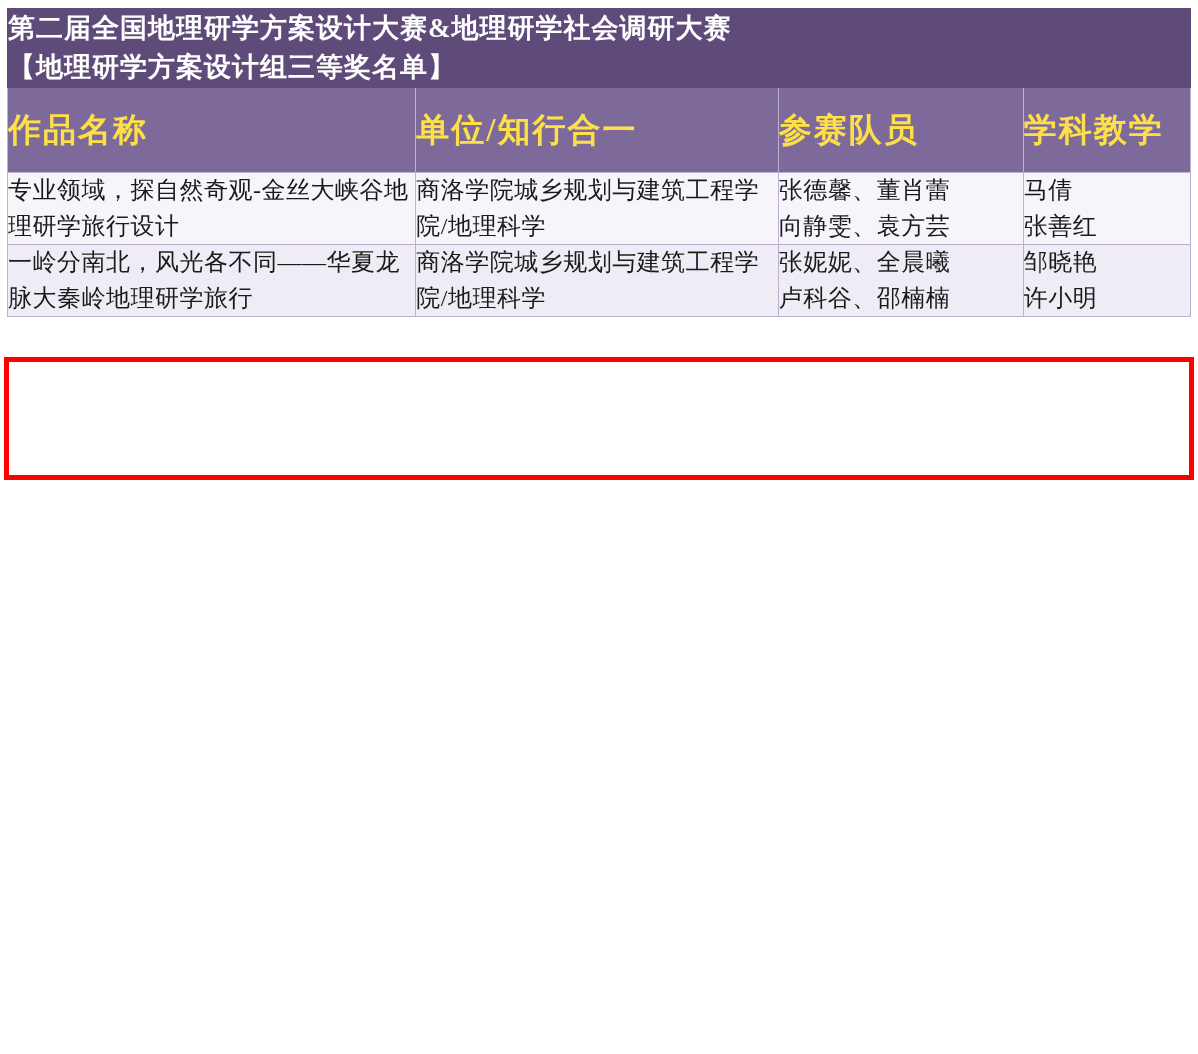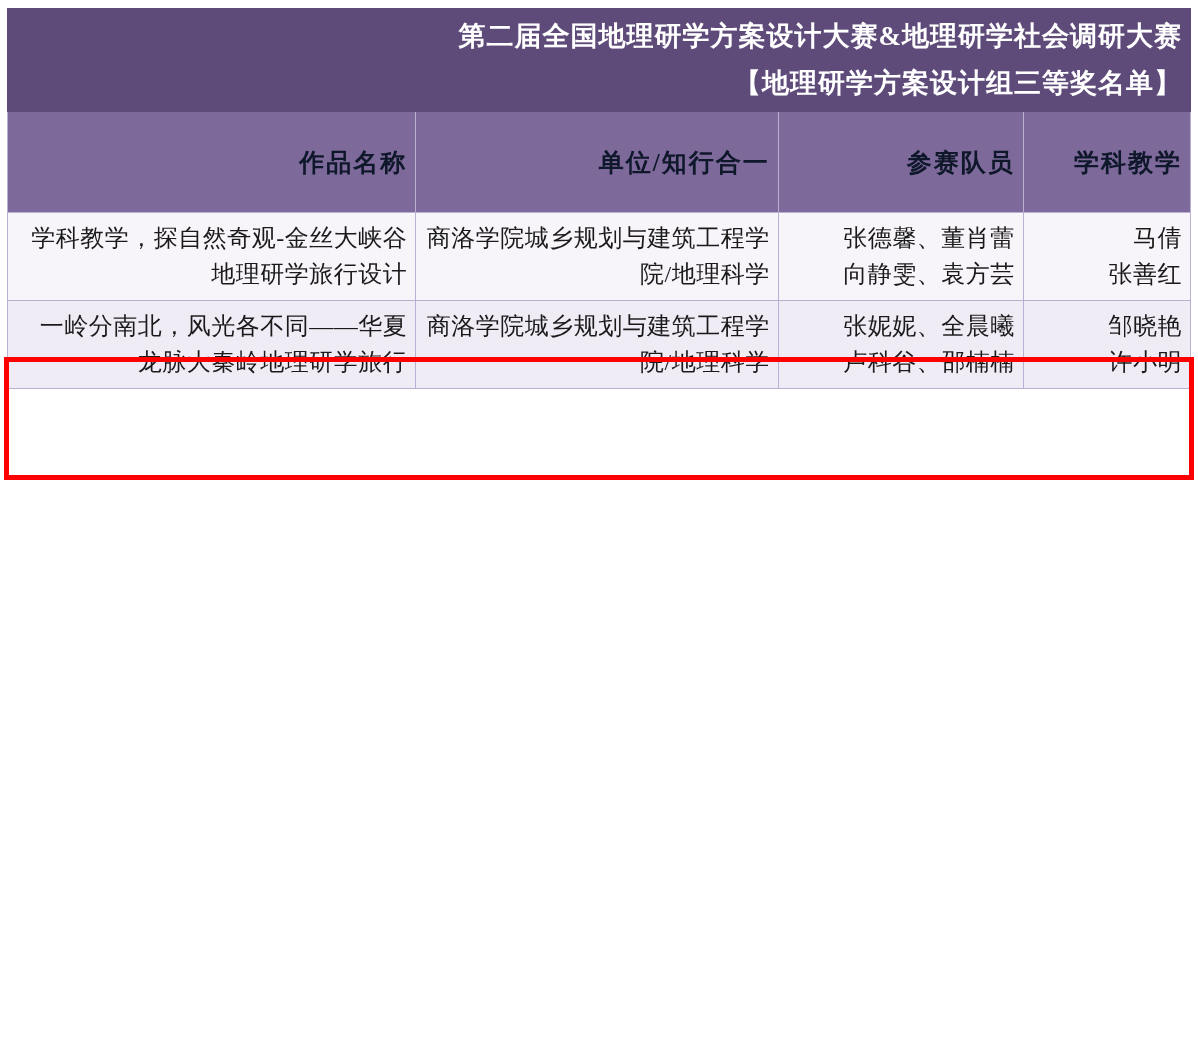--- a/index.html
+++ b/index.html
@@ -21,42 +21,41 @@
     padding: 8px 7px 0 7px;
     background: #ffffff;
   }
   table.award-table {
     border-collapse: collapse;
     width: 1184px;
     table-layout: fixed;
   }
   table.award-table td, table.award-table th {
     border: 1px solid #b9b0d4;
-    padding: 8px;
+    padding: 0;
     vertical-align: middle;
-    text-align: right;
+    text-align: left;
   }
   .title-cell {
     background: #5f4b7a;
     color: #ffffff;
     font-size: 27px;
     font-weight: bold;
     line-height: 1.45;
     letter-spacing: 1px;
     padding: 18px 10px 20px 10px;
     border: 1px solid #5f4b7a !important;
   }
   .title-line2 {
     display: block;
-    margin-top: 8px;
   }
   .head-cell {
     background: #7d6a9b;
-    color: #0f172a;
-    font-size: 25px;
+    color: #fde047;
+    font-size: 33px;
     font-weight: bold;
     letter-spacing: 2px;
     height: 84px;
     border: 1px solid #b9b0d4 !important;
   }
   .body-cell {
     background: #f0ecf6;
     color: #1a1a1a;
     font-size: 24px;
     line-height: 1.48;
@@ -101,21 +100,21 @@
           <span class="title-line2">【地理研学方案设计组三等奖名单】</span>
         </td>
       </tr>
       <tr>
         <td class="head-cell">作品名称</td>
         <td class="head-cell">单位/知行合一</td>
         <td class="head-cell">参赛队员</td>
         <td class="head-cell">学科教学</td>
       </tr>
       <tr class="row-alt">
-        <td class="body-cell">学科教学，探自然奇观-金丝大峡谷地理研学旅行设计</td>
+        <td class="body-cell">专业领域，探自然奇观-金丝大峡谷地理研学旅行设计</td>
         <td class="body-cell">商洛学院城乡规划与建筑工程学院/地理科学</td>
         <td class="body-cell">
             <div>张德馨、董肖蕾</div>
             <div>向静雯、袁方芸</div>
           </td>
         <td class="body-cell">
             <div>马倩</div>
             <div>张善红</div>
           </td>
       </tr>

